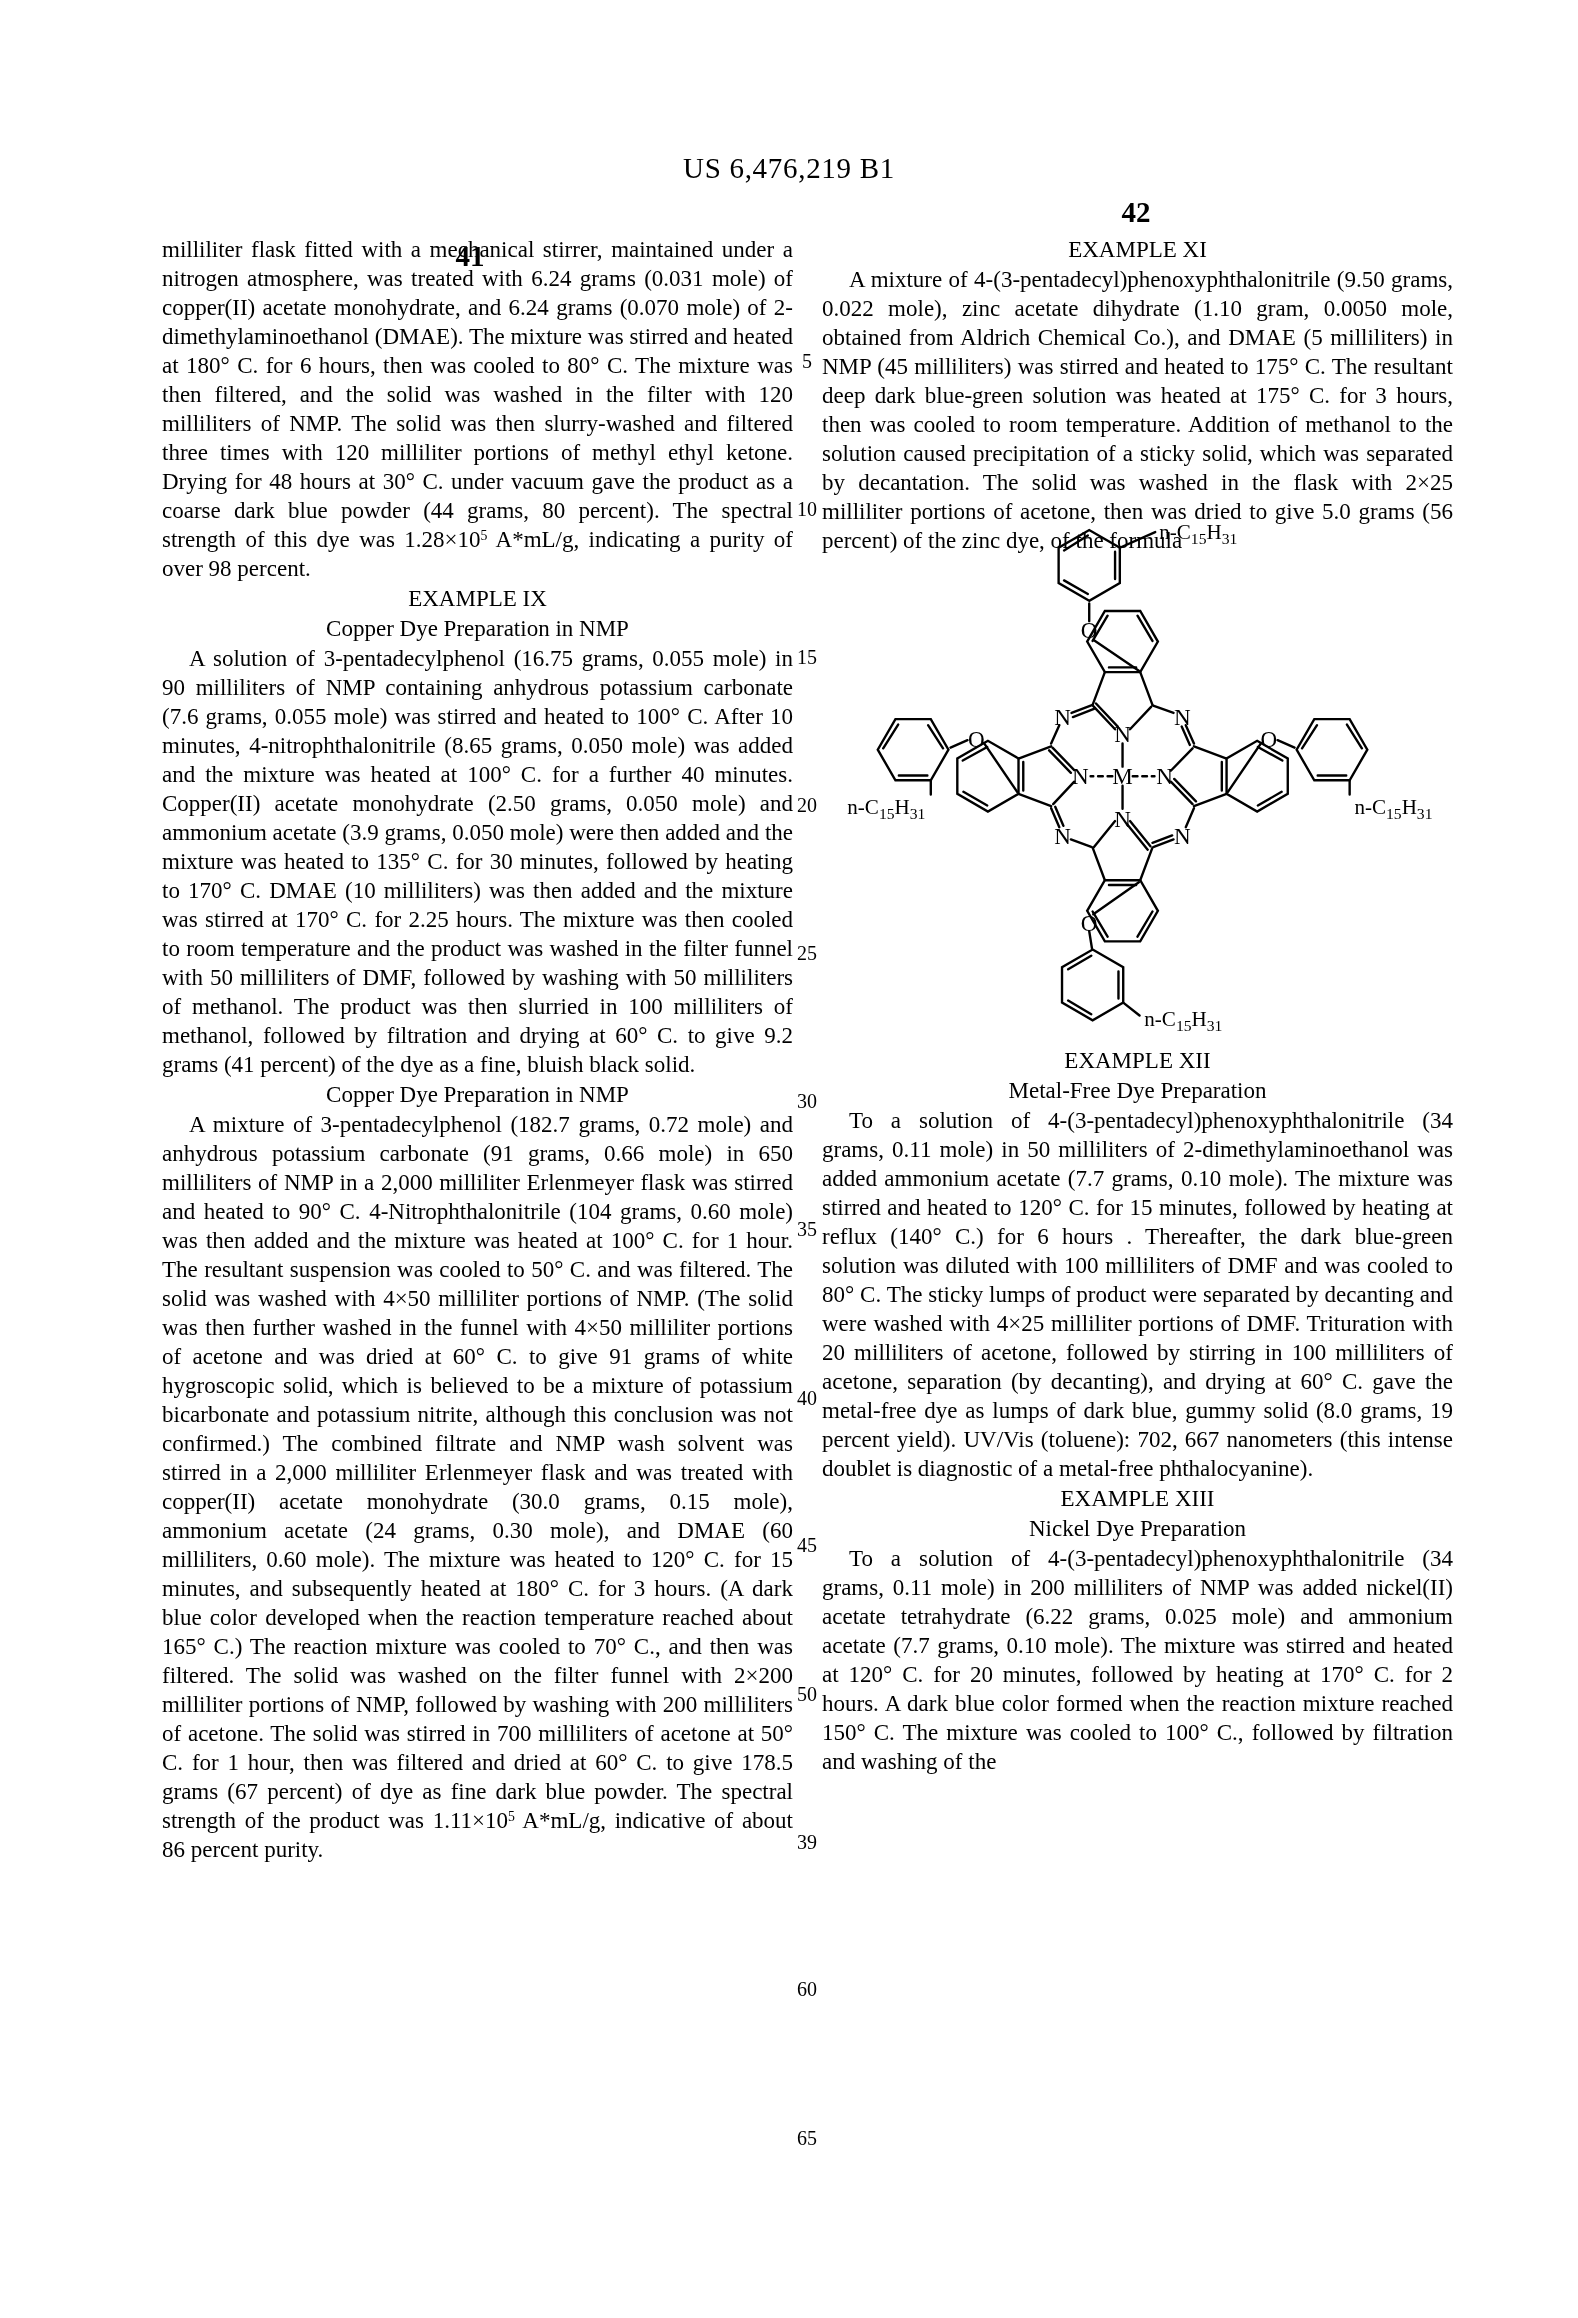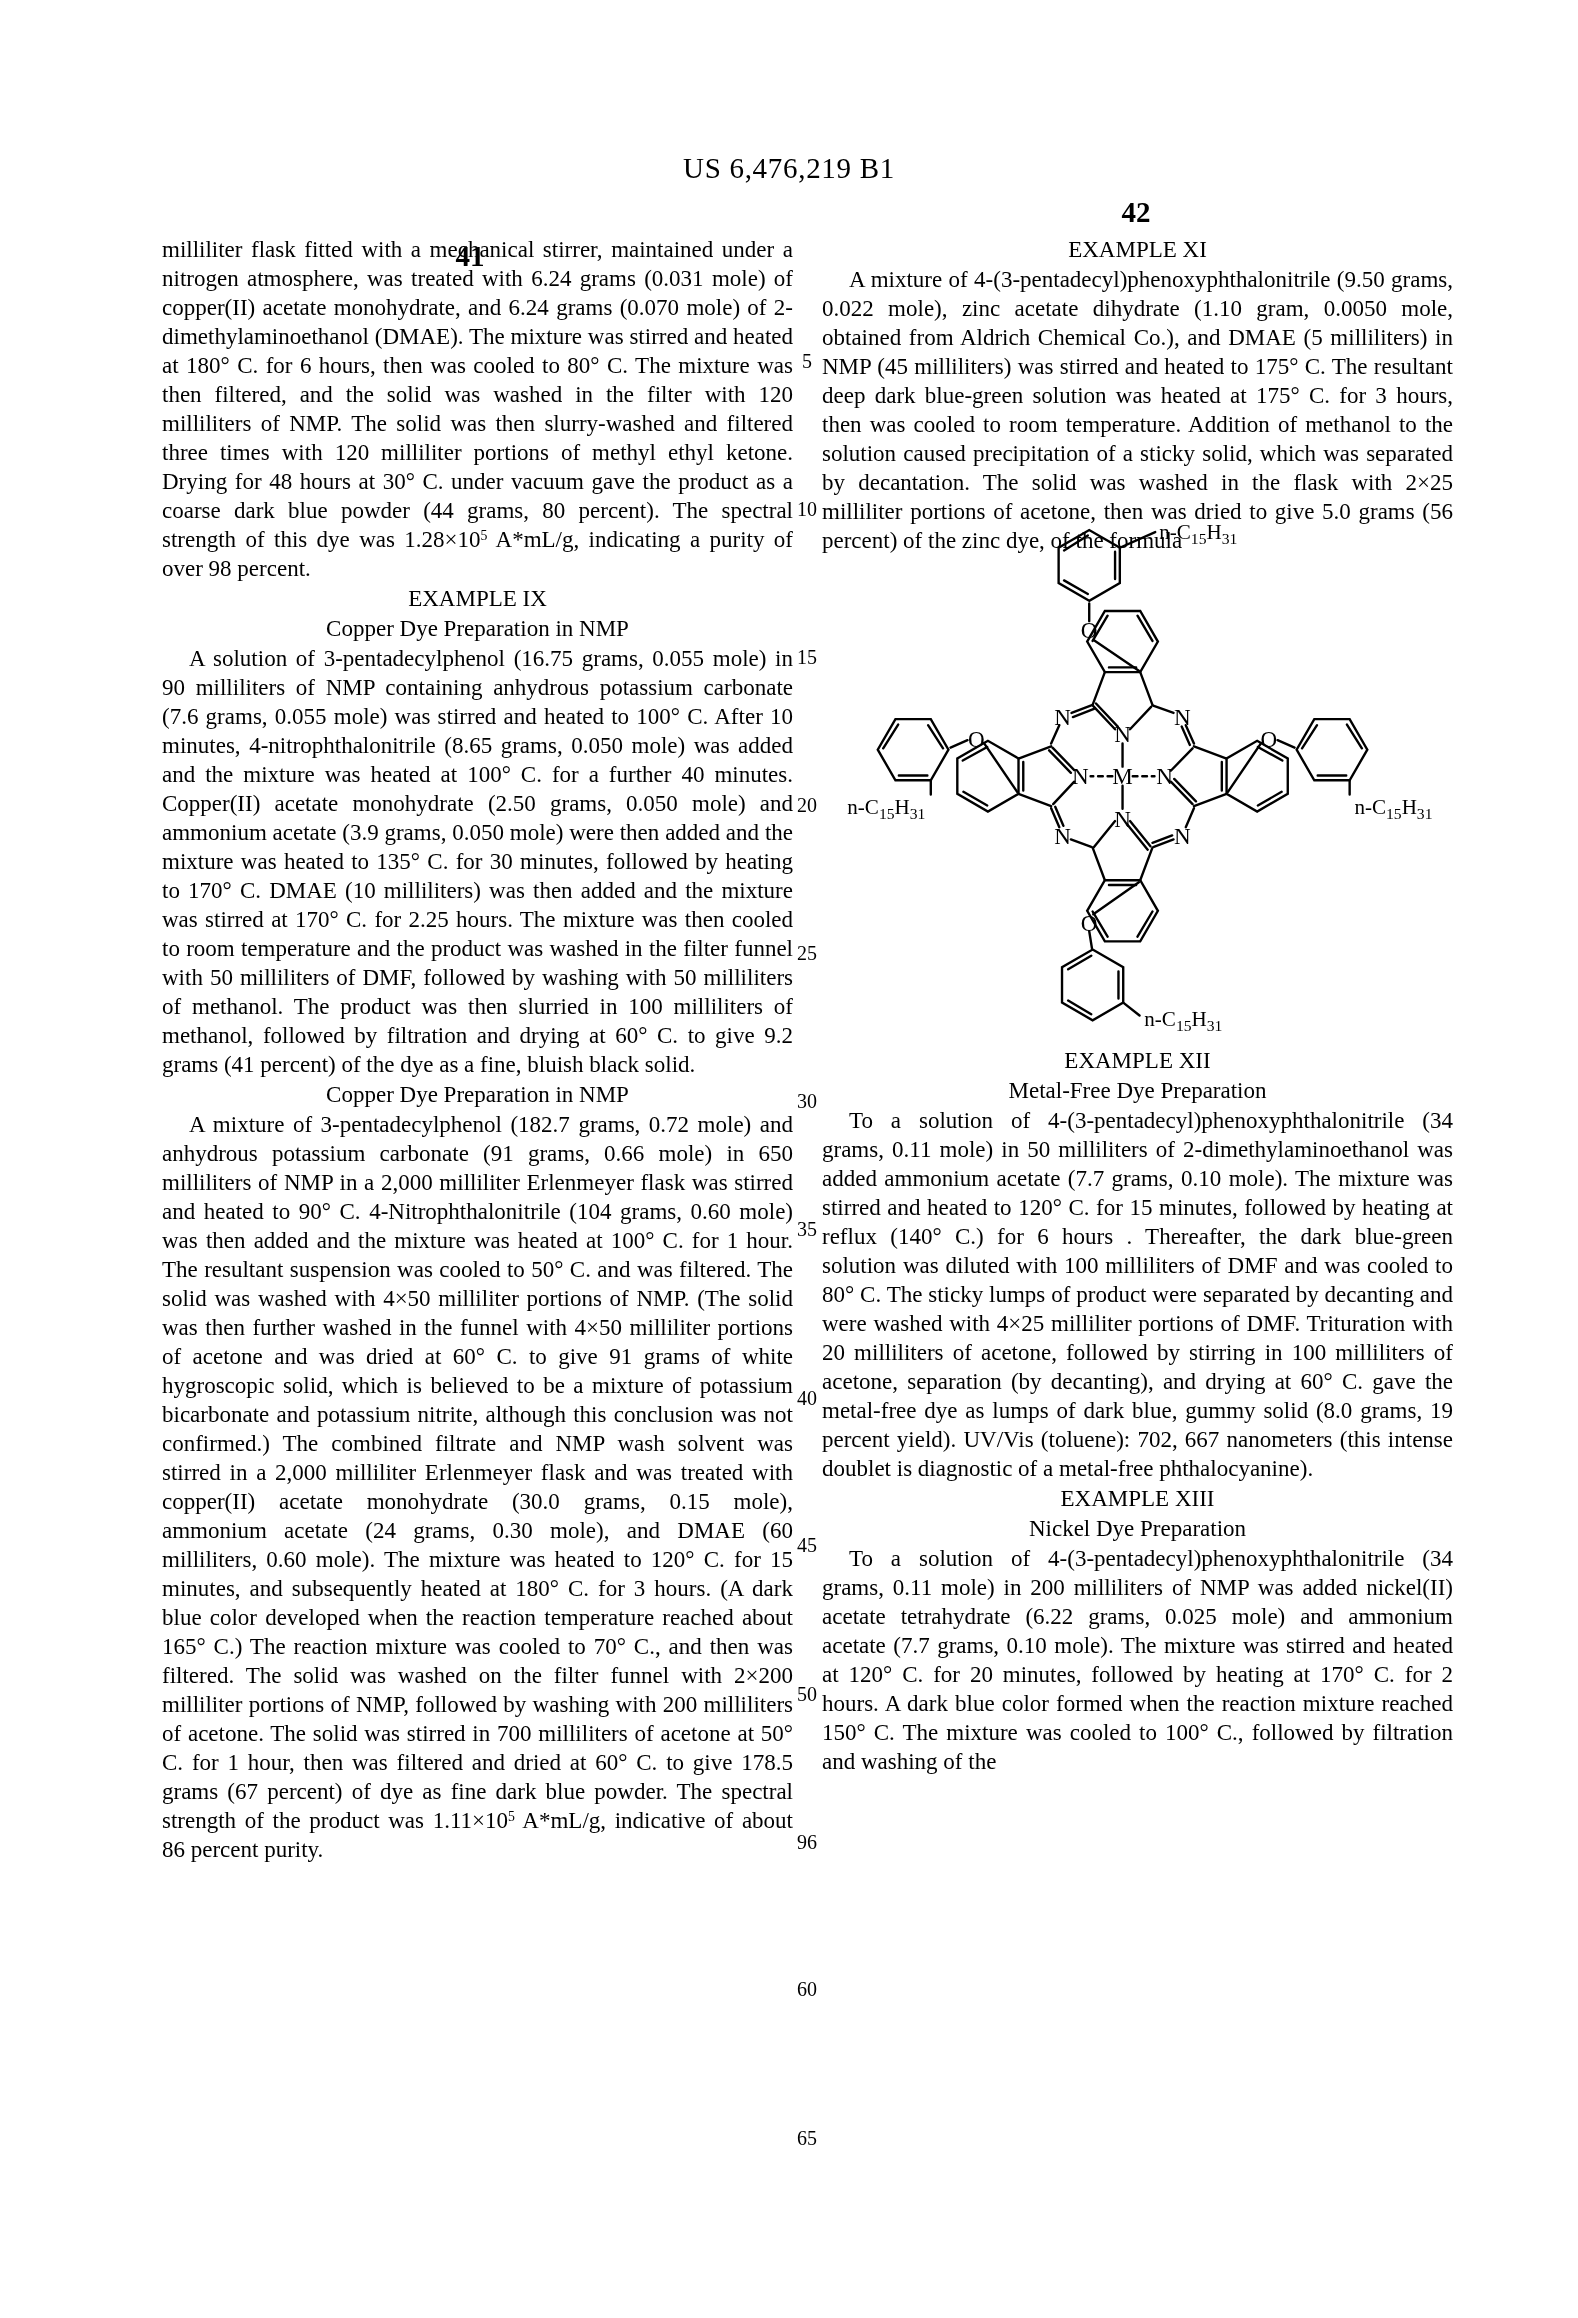--- a/index.html
+++ b/index.html
@@ -53,21 +53,21 @@
 <span class="line-number" style="top:350px">5</span>
 <span class="line-number" style="top:498px">10</span>
 <span class="line-number" style="top:646px">15</span>
 <span class="line-number" style="top:794px">20</span>
 <span class="line-number" style="top:942px">25</span>
 <span class="line-number" style="top:1090px">30</span>
 <span class="line-number" style="top:1218px">35</span>
 <span class="line-number" style="top:1387px">40</span>
 <span class="line-number" style="top:1534px">45</span>
 <span class="line-number" style="top:1683px">50</span>
-<span class="line-number" style="top:1831px">96</span>
+<span class="line-number" style="top:1831px">39</span>
 <span class="line-number" style="top:1978px">60</span>
 <span class="line-number" style="top:2127px">65</span>
 
 <div class="col left">
   <p class="noindent">milliliter flask fitted with a mechanical stirrer, maintained under a nitrogen atmosphere, was treated with 6.24 grams (0.031 mole) of copper(II) acetate monohydrate, and 6.24 grams (0.070 mole) of 2-dimethylaminoethanol (DMAE). The mixture was stirred and heated at 180° C. for 6 hours, then was cooled to 80° C. The mixture was then filtered, and the solid was washed in the filter with 120 milliliters of NMP. The solid was then slurry-washed and filtered three times with 120 milliliter portions of methyl ethyl ketone. Drying for 48 hours at 30° C. under vacuum gave the product as a coarse dark blue powder (44 grams, 80 percent). The spectral strength of this dye was 1.28×10<sup>5</sup> A*mL/g, indicating a purity of over 98 percent.</p>
   <div class="ex-heading">EXAMPLE IX</div>
   <div class="ex-subheading">Copper Dye Preparation in NMP</div>
   <p>A solution of 3-pentadecylphenol (16.75 grams, 0.055 mole) in 90 milliliters of NMP containing anhydrous potassium carbonate (7.6 grams, 0.055 mole) was stirred and heated to 100° C. After 10 minutes, 4-nitrophthalonitrile (8.65 grams, 0.050 mole) was added and the mixture was heated at 100° C. for a further 40 minutes. Copper(II) acetate monohydrate (2.50 grams, 0.050 mole) and ammonium acetate (3.9 grams, 0.050 mole) were then added and the mixture was heated to 135° C. for 30 minutes, followed by heating to 170° C. DMAE (10 milliliters) was then added and the mixture was stirred at 170° C. for 2.25 hours. The mixture was then cooled to room temperature and the product was washed in the filter funnel with 50 milliliters of DMF, followed by washing with 50 milliliters of methanol. The product was then slurried in 100 milliliters of methanol, followed by filtration and drying at 60° C. to give 9.2 grams (41 percent) of the dye as a fine, bluish black solid.</p>
   <div class="ex-subheading">Copper Dye Preparation in NMP</div>
   <p>A mixture of 3-pentadecylphenol (182.7 grams, 0.72 mole) and anhydrous potassium carbonate (91 grams, 0.66 mole) in 650 milliliters of NMP in a 2,000 milliliter Erlenmeyer flask was stirred and heated to 90° C. 4-Nitrophthalonitrile (104 grams, 0.60 mole) was then added and the mixture was heated at 100° C. for 1 hour. The resultant suspension was cooled to 50° C. and was filtered. The solid was washed with 4×50 milliliter portions of NMP. (The solid was then further washed in the funnel with 4×50 milliliter portions of acetone and was dried at 60° C. to give 91 grams of white hygroscopic solid, which is believed to be a mixture of potassium bicarbonate and potassium nitrite, although this conclusion was not confirmed.) The combined filtrate and NMP wash solvent was stirred in a 2,000 milliliter Erlenmeyer flask and was treated with copper(II) acetate monohydrate (30.0 grams, 0.15 mole), ammonium acetate (24 grams, 0.30 mole), and DMAE (60 milliliters, 0.60 mole). The mixture was heated to 120° C. for 15 minutes, and subsequently heated at 180° C. for 3 hours. (A dark blue color developed when the reaction temperature reached about 165° C.) The reaction mixture was cooled to 70° C., and then was filtered. The solid was washed on the filter funnel with 2×200 milliliter portions of NMP, followed by washing with 200 milliliters of acetone. The solid was stirred in 700 milliliters of acetone at 50° C. for 1 hour, then was filtered and dried at 60° C. to give 178.5 grams (67 percent) of dye as fine dark blue powder. The spectral strength of the product was 1.11×10<sup>5</sup> A*mL/g, indicative of about 86 percent purity.</p>

